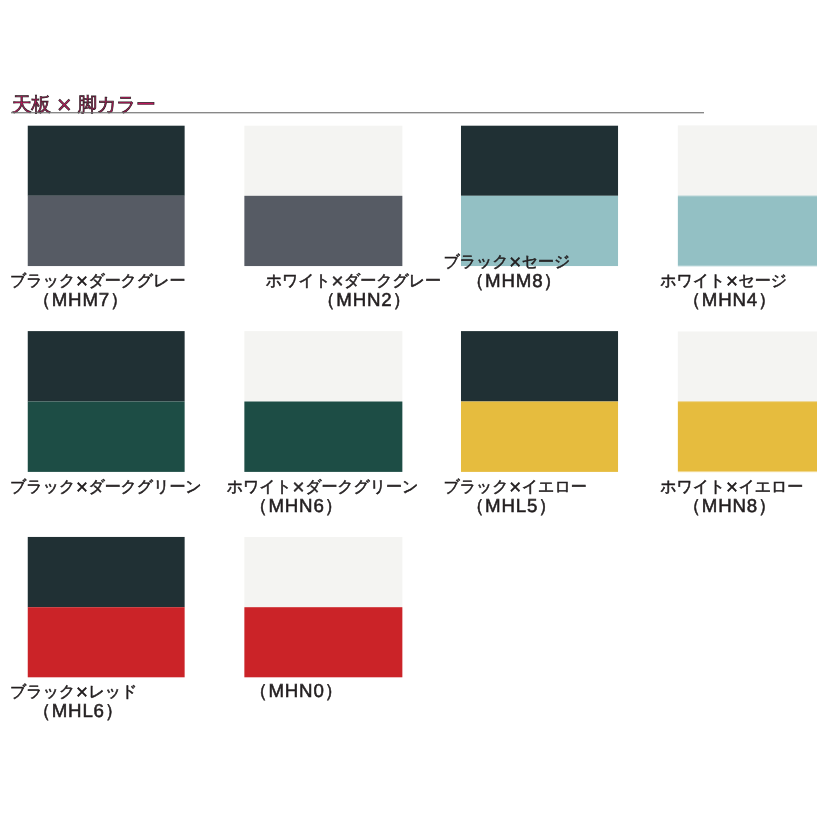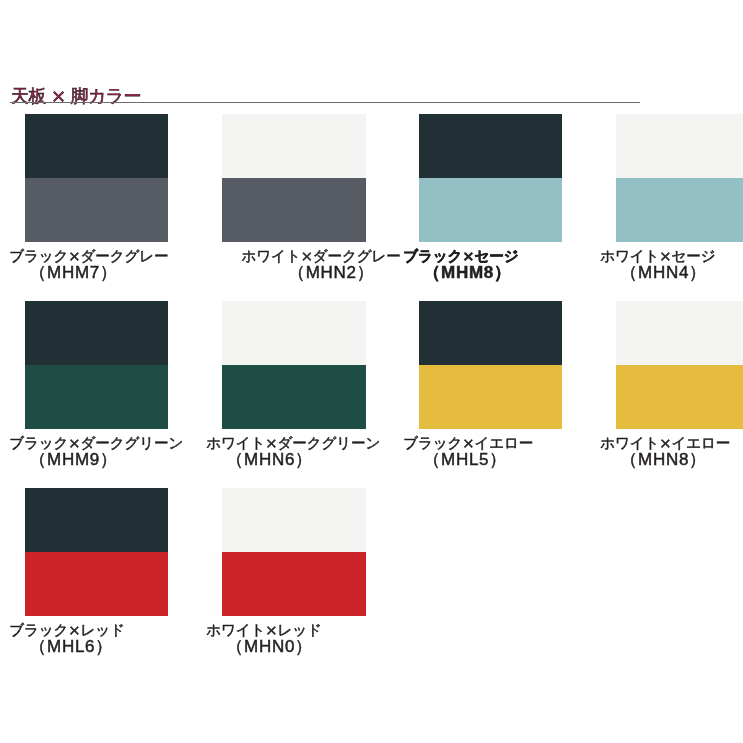--- a/index.html
+++ b/index.html
@@ -80,21 +80,21 @@
       <div class="swatch-label" style="top: 133px;">
         <span class="ln name">ホワイト×ダークグレー</span>
         <span class="ln code">（MHN2）</span>
       </div>
     </div>
     <div class="swatch-cell" style="left: 402px; top: 114px; width: 143px;">
       <div class="swatch-chip" style="width: 143px; height: 128px;">
         <div class="chip-top" style="width: 143px; height: 64px; background: rgb(32, 48, 52);"></div>
         <div class="chip-bottom" style="width: 143px; height: 64px; top: 64px; background: rgb(147, 192, 196);"></div>
       </div>
-      <div class="swatch-label" style="top: 133px; font-weight: bold;">
+      <div class="swatch-label" style="top: 116px;">
         <span class="ln name">ブラック×セージ</span>
         <span class="ln code">（MHM8）</span>
       </div>
     </div>
     <div class="swatch-cell" style="left: 599px; top: 114px; width: 144px;">
       <div class="swatch-chip" style="width: 144px; height: 128px;">
         <div class="chip-top" style="width: 144px; height: 64px; background: rgb(244, 244, 242);"></div>
         <div class="chip-bottom" style="width: 144px; height: 64px; top: 64px; background: rgb(147, 192, 196);"></div>
       </div>
       <div class="swatch-label" style="top: 133px;">
@@ -102,21 +102,20 @@
         <span class="ln code">（MHN4）</span>
       </div>
     </div>
     <div class="swatch-cell" style="left: 8px; top: 301px; width: 143px;">
       <div class="swatch-chip" style="width: 143px; height: 128px;">
         <div class="chip-top" style="width: 143px; height: 64px; background: rgb(32, 48, 52);"></div>
         <div class="chip-bottom" style="width: 143px; height: 64px; top: 64px; background: rgb(29, 77, 69);"></div>
       </div>
       <div class="swatch-label" style="top: 133px;">
         <span class="ln name">ブラック×ダークグリーン</span>
-        <span class="ln code">（MHM9）</span>
       </div>
     </div>
     <div class="swatch-cell" style="left: 205px; top: 301px; width: 144px;">
       <div class="swatch-chip" style="width: 144px; height: 128px;">
         <div class="chip-top" style="width: 144px; height: 64px; background: rgb(244, 244, 242);"></div>
         <div class="chip-bottom" style="width: 144px; height: 64px; top: 64px; background: rgb(29, 77, 69);"></div>
       </div>
       <div class="swatch-label" style="top: 133px;">
         <span class="ln name">ホワイト×ダークグリーン</span>
         <span class="ln code">（MHN6）</span>
@@ -151,19 +150,18 @@
         <span class="ln name">ブラック×レッド</span>
         <span class="ln code">（MHL6）</span>
       </div>
     </div>
     <div class="swatch-cell" style="left: 205px; top: 488px; width: 144px;">
       <div class="swatch-chip" style="width: 144px; height: 128px;">
         <div class="chip-top" style="width: 144px; height: 64px; background: rgb(244, 244, 242);"></div>
         <div class="chip-bottom" style="width: 144px; height: 64px; top: 64px; background: rgb(203, 35, 40);"></div>
       </div>
       <div class="swatch-label" style="top: 133px;">
-        <span class="ln name">ホワイト×レッド</span>
         <span class="ln code">（MHN0）</span>
       </div>
     </div>
   </div>
 
 </div>
 
 </body></html>

